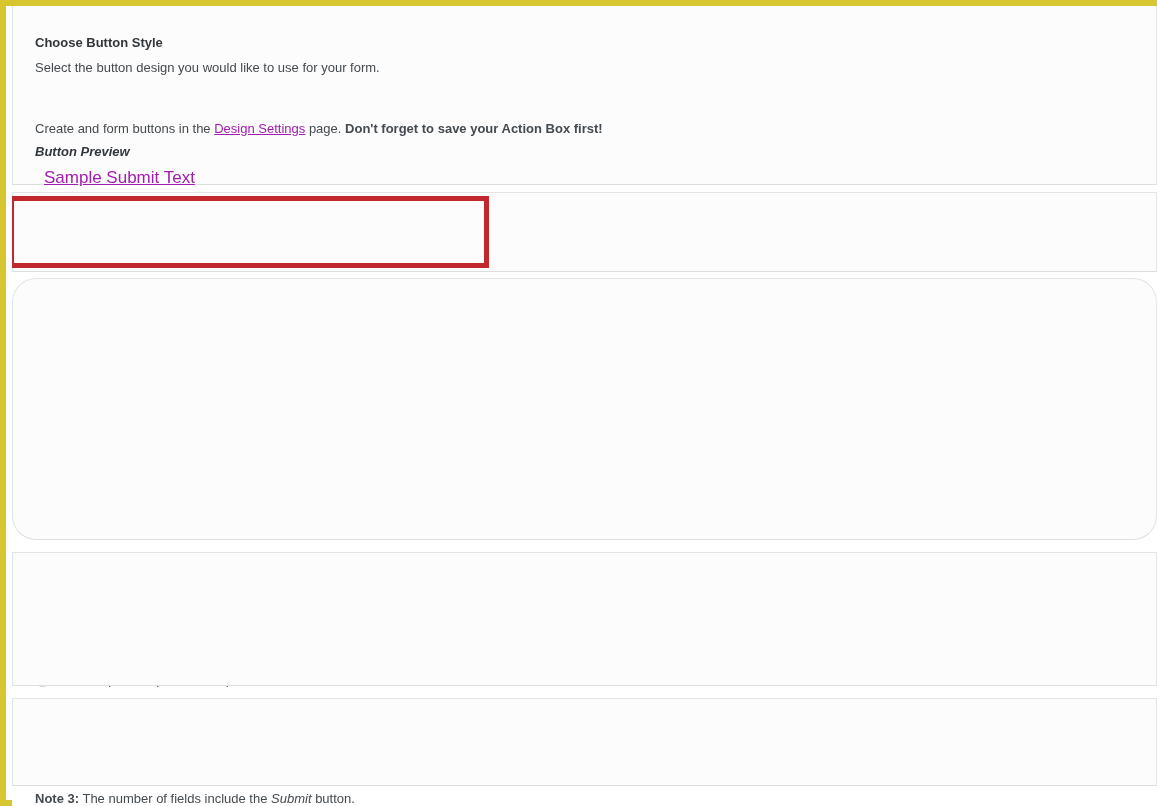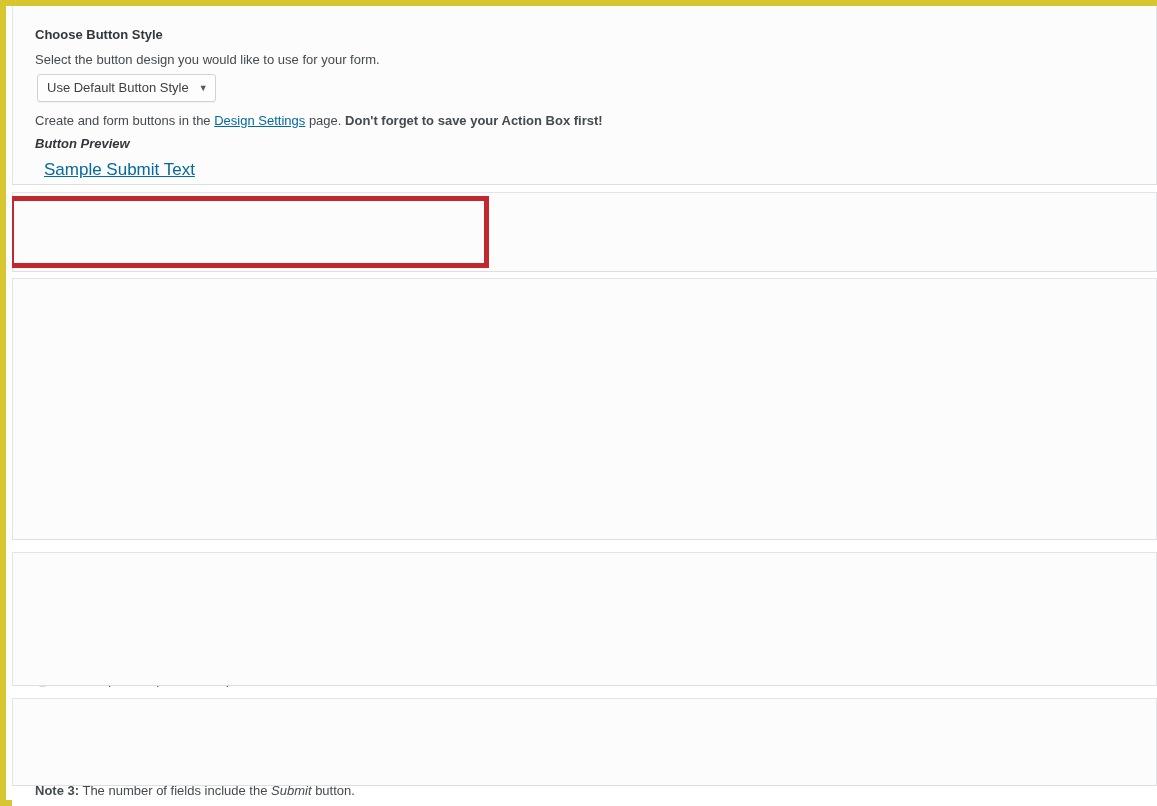--- a/index.html
+++ b/index.html
@@ -58,21 +58,21 @@
   .body-text {
     font-size: 13px;
     color: #444a4f;
     line-height: 17px;
   }
 
   .bold { font-weight: bold; }
   .ital { font-style: italic; }
 
   a.link {
-    color: #0369a1;
+    color: #a21caf;
   }
 
   code.code {
     font-family: "Liberation Mono", monospace;
     font-size: 12px;
     background: #f3f3f3;
     color: #3a3f44;
     padding: 1px 5px;
     border-radius: 2px;
     letter-spacing: 0.3px;
@@ -161,38 +161,34 @@
   }
 
   
   #redbox {
     position: absolute;
     box-sizing: border-box;
     border: 5px solid #c1272d;
     pointer-events: none;
   }
 
-  .abs { position: absolute; }
+  .abs { position: absolute; margin-top: 8px; }
 </style>
 </head>
 <body>
 
 <div id="frame">
   <div id="page">
 
     <div class="panel" style="top:-1px; width:1145px; height:180px;">
 
       <div class="abs sec-title" style="left:22px; top:21px;">Choose Button Style</div>
 
       <div class="abs body-text" style="left:22px; top:45px;">Select the button design you would like to use for your form.</div>
 
-      <div class="abs wp-select" style="left:24px; top:68px;">
-        <span>Use Default Button Style</span>
-        <span class="caret">▼</span>
-      </div>
 
       <div class="abs body-text" style="left:22px; top:106px; white-space:nowrap;">
         <span>Create and form buttons in the </span><a class="link" href="#">Design Settings</a><span> page. </span><span class="bold">Don't forget to save your Action Box first!</span>
       </div>
 
       <div class="abs sec-title" style="left:22px; top:130px;font-style:italic;">Button Preview</div>
 
       <div class="abs" style="left:31px; top:154px;">
         <a class="link" href="#" style="font-size:17px;">Sample Submit Text</a>
       </div>
@@ -203,21 +199,21 @@
       <div class="opt-row" style="top:202px; left:22px;">
         <span class="cb checked"></span>
         <span class="lbl" style="font-size:13px;">Auto adjust submit button width.</span>
       </div>
 
       <div class="abs body-text" style="left:22px; top:227px; white-space:nowrap;">
         <span>Will apply css declaration </span><code class="code">width: auto;</code><span> to the submit button element.</span>
       </div>
     </div>
 
-    <div class="panel" style="top:272px; width:1145px; height:262px;">
+    <div class="panel" style="top:272px; width:1145px; height:262px;border-radius:24px;">
 
       <div class="abs sec-title" style="left:22px; top:283px;">Form Fields Layout</div>
 
       <div class="opt-row" style="top:315px;">
         <span class="rb selected"></span>
         <span class="lbl">Default (auto width)</span>
       </div>
       <div class="opt-row" style="top:341px;">
         <span class="rb"></span>
         <span class="lbl">1 Field per line (100% width)</span>

